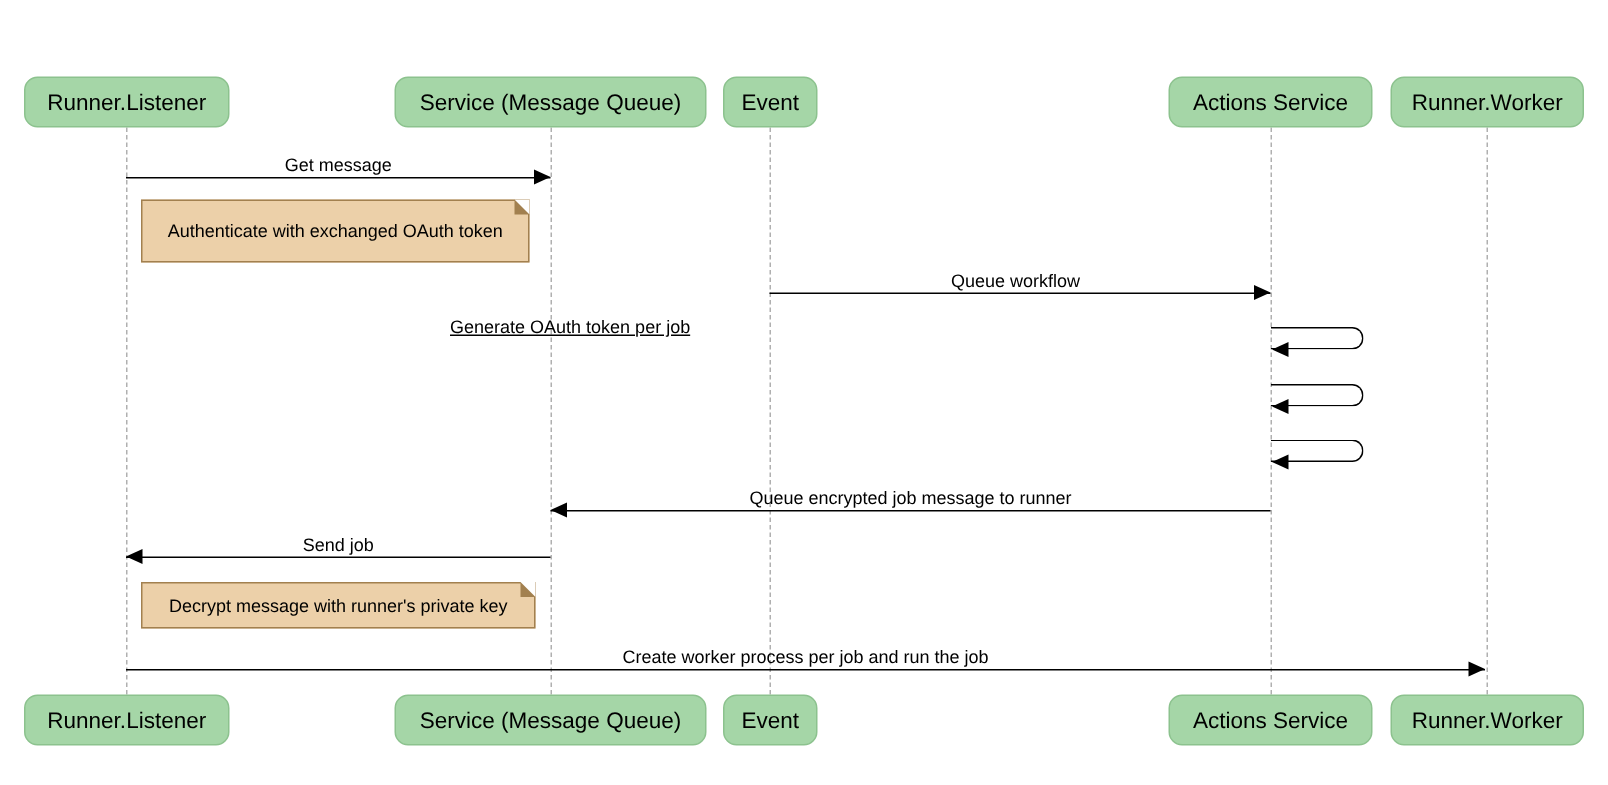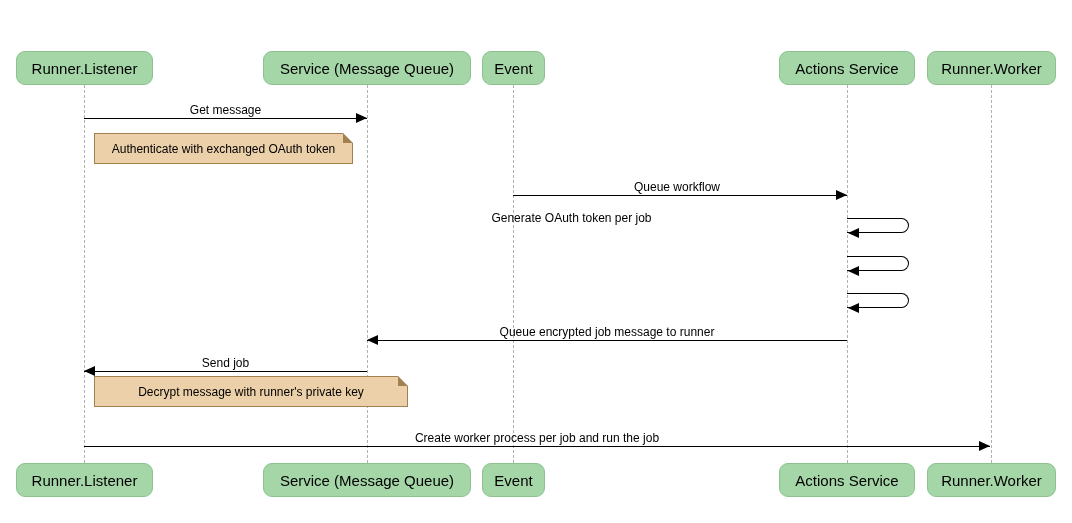--- a/index.html
+++ b/index.html
@@ -51,21 +51,21 @@
     text-align: center;
   }
   .msg-label {
     position: absolute;
     font-size: 12px;
     height: 14px;
     line-height: 14px;
     text-align: center;
     white-space: nowrap;
   }
-  .msg-label.right { text-align: center; }
+  .msg-label.right { text-align: left; text-decoration: underline; }
   .msg-line {
     position: absolute;
     height: 0;
     border-top: 1px solid var(--message-line);
   }
   .arrow-right {
     position: absolute;
     width: 0; height: 0;
     border-top: 5px solid transparent;
     border-bottom: 5px solid transparent;
@@ -123,21 +123,21 @@
   <div class="actor" style="left:16px;top:51px;width:137px">Runner.Listener</div>
   <div class="actor" style="left:263px;top:51px;width:208px">Service (Message Queue)</div>
   <div class="actor" style="left:482px;top:51px;width:63px">Event</div>
   <div class="actor" style="left:779px;top:51px;width:136px">Actions Service</div>
   <div class="actor" style="left:927px;top:51px;width:129px">Runner.Worker</div>
 
   <div class="msg-label" style="left:84px;top:103px;width:283px">Get message</div>
   <div class="msg-line" style="left:84px;top:118px;width:283px"></div>
   <div class="arrow-right" style="left:356px;top:113px"></div>
 
-  <div class="note" style="left:94px;top:133px;width:259px;height:31px">
+  <div class="note" style="left:94px;top:133px;width:259px;height:42px">
     <span>Authenticate with exchanged OAuth token</span>
     <span class="fold"></span>
   </div>
 
   <div class="msg-label" style="left:510px;top:180px;width:334px">Queue workflow</div>
   <div class="msg-line" style="left:513px;top:195px;width:334px"></div>
   <div class="arrow-right" style="left:836px;top:190px"></div>
 
   <div class="msg-label right" style="left:300px;top:211px;width:543px">Generate OAuth token per job</div>
   <div class="self-loop" style="top:218px"></div>
@@ -150,21 +150,21 @@
   <div class="arrow-left" style="left:848px;top:303px"></div>
 
   <div class="msg-label" style="left:367px;top:325px;width:480px">Queue encrypted job message to runner</div>
   <div class="msg-line" style="left:367px;top:340px;width:480px"></div>
   <div class="arrow-left" style="left:367px;top:335px"></div>
 
   <div class="msg-label" style="left:84px;top:356px;width:283px">Send job</div>
   <div class="msg-line" style="left:84px;top:371px;width:283px"></div>
   <div class="arrow-left" style="left:84px;top:366px"></div>
 
-  <div class="note" style="left:94px;top:376px;width:314px;height:31px">
+  <div class="note" style="left:94px;top:388px;width:263px;height:31px">
     <span>Decrypt message with runner's private key</span>
     <span class="fold"></span>
   </div>
 
   <div class="msg-label" style="left:84px;top:431px;width:906px">Create worker process per job and run the job</div>
   <div class="msg-line" style="left:84px;top:446px;width:906px"></div>
   <div class="arrow-right" style="left:979px;top:441px"></div>
 
   <div class="actor" style="left:16px;top:463px;width:137px">Runner.Listener</div>
   <div class="actor" style="left:263px;top:463px;width:208px">Service (Message Queue)</div>

